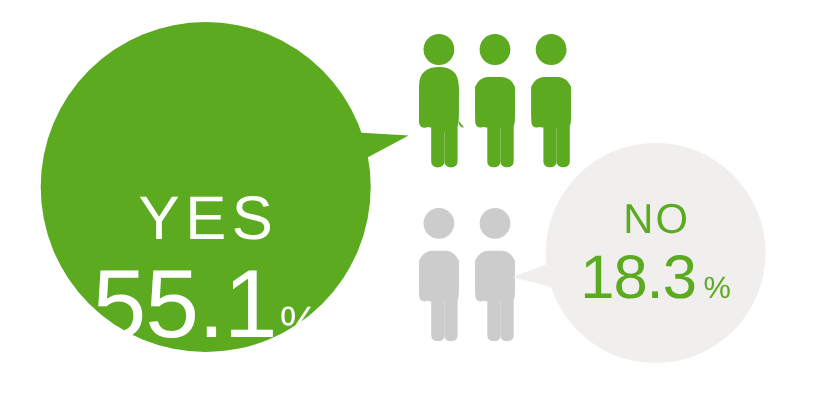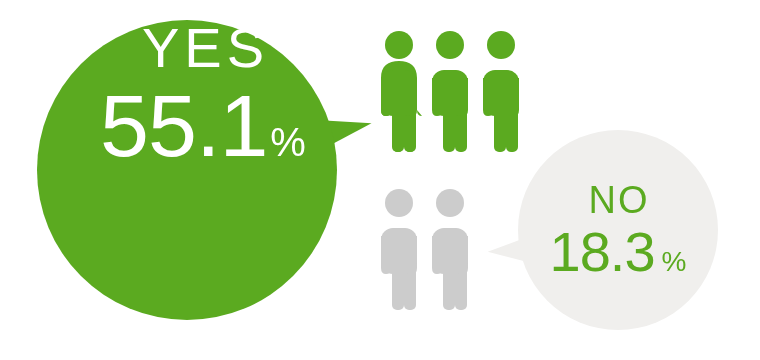--- a/index.html
+++ b/index.html
@@ -41,28 +41,28 @@
     width: 0;
     height: 0;
     border-style: solid;
     border-width: 14px 0 34px 84px;
     border-color: transparent transparent transparent var(--green, #5BAA20);
     transform: rotate(-6deg);
     transform-origin: left center;
   }
   .bubble-yes-content {
     position: absolute;
-    left: 16px;
+    left: 0;
     top: 0;
     width: 300px;
     height: 300px;
     display: flex;
     flex-direction: column;
     align-items: center;
-    justify-content: flex-start;
+    justify-content: flex-end;
     z-index: 2;
   }
   .label-yes {
     color: #ffffff;
     font-size: 56px;
     font-weight: 300;
     letter-spacing: 5px;
     line-height: 1;
     margin-bottom: 6px;
     text-indent: 5px;
@@ -80,21 +80,21 @@
   }
   .pct-yes {
     font-size: 40px;
     font-weight: 300;
     margin-left: 3px;
   }
 
   
   .bubble-no {
     position: absolute;
-    left: 518px;
+    left: 496px;
     top: 130px;
     width: 200px;
     height: 200px;
   }
   .bubble-no-circle {
     position: absolute;
     left: 0;
     top: 0;
     width: 200px;
     height: 200px;

